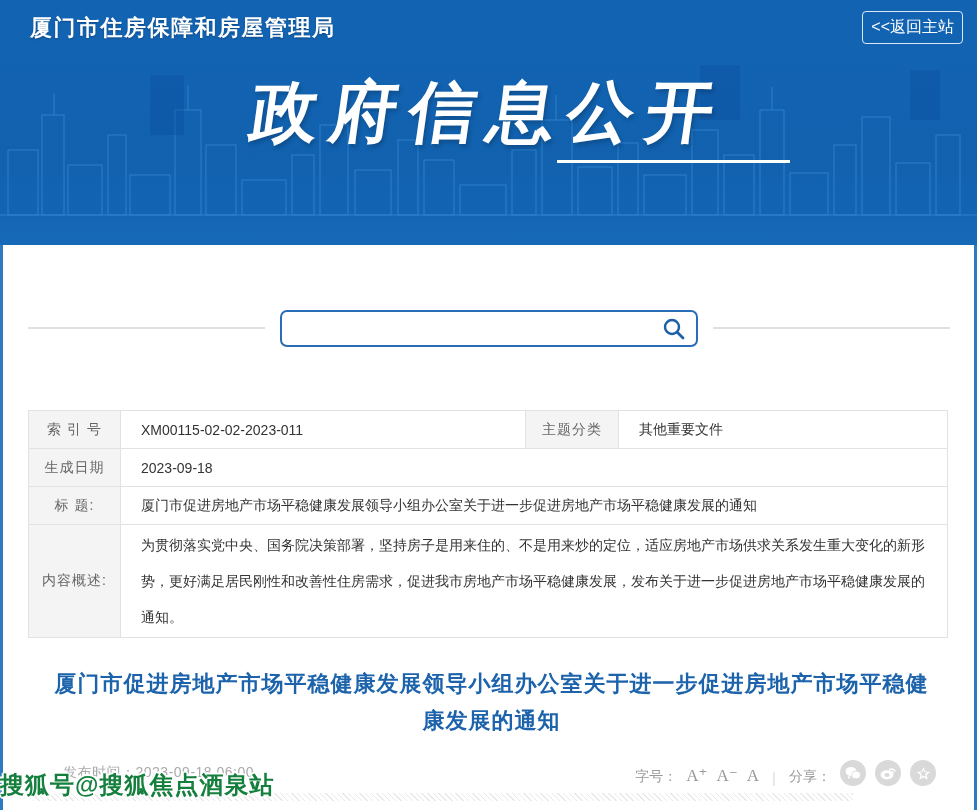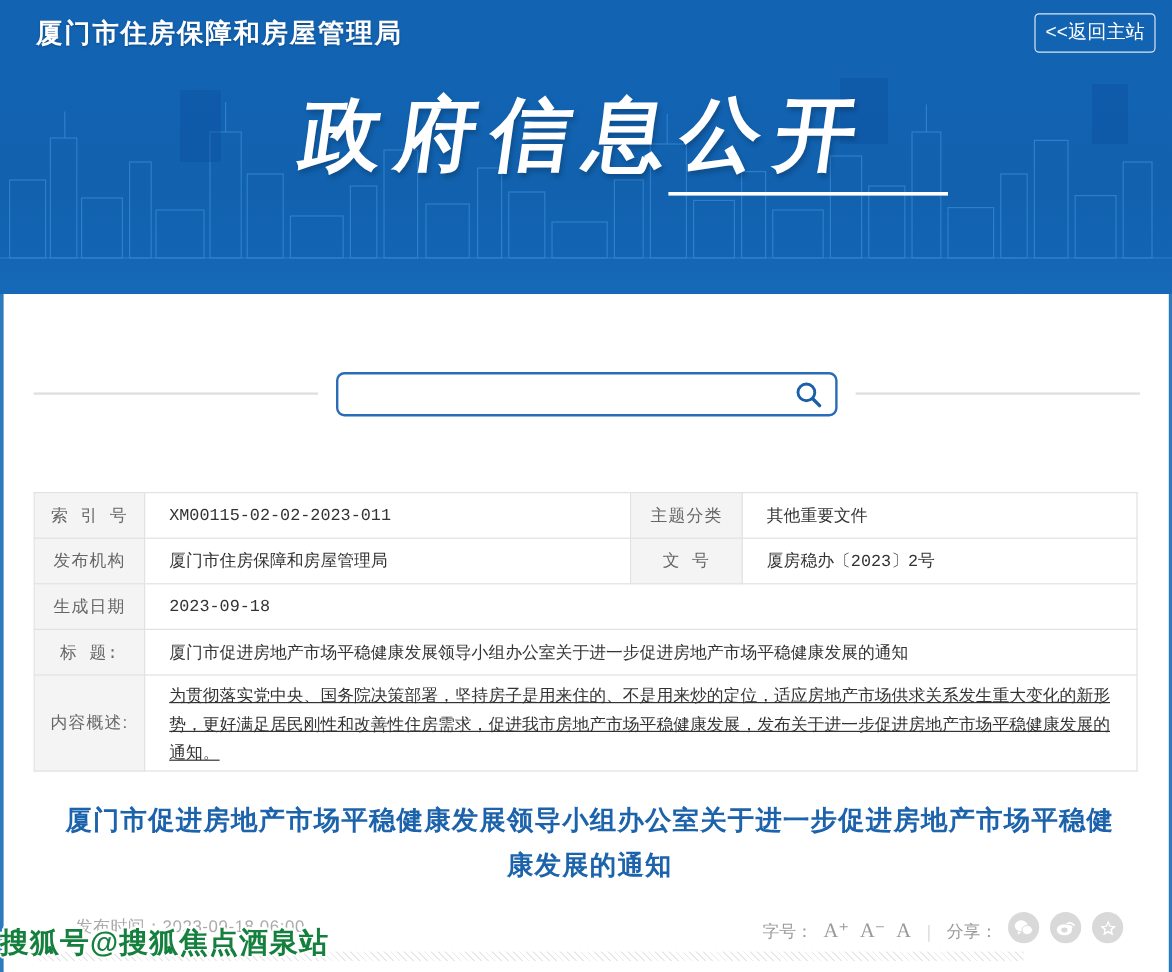--- a/index.html
+++ b/index.html
@@ -44,23 +44,23 @@
   .search-icon { position:absolute; right:10px; top:5px; width:24px; height:24px; cursor:pointer; }
 
   
   .info-table { position:absolute; top:165px; left:25px; width:919px;
     border-collapse:collapse; table-layout:fixed; font-size:14px; }
   .info-table td { border:1px solid #e2e2e2; }
   .info-table td.lbl { background:#f4f4f4; color:#666; text-align:center;
     letter-spacing:1px; }
   .info-table td.val { background:#fff; color:#333; text-align:left;
     padding:0 14px 0 20px; }
-  .info-table tr.r { height:38px;font-family:Liberation Mono, monospace; }
+  .info-table tr.r { height:38px; }
   .info-table tr.tall { height:80px; }
-  .info-table tr.tall td.val { line-height:24px; padding-top:2px; padding-bottom:2px;text-decoration:underline; }
+  .info-table tr.tall td.val { line-height:36px; padding-top:2px; padding-bottom:2px; }
 
   
   .article-title { position:absolute; top:420px; left:45px; width:887px;
     text-align:center; color:#1c63ac; font-size:22px; font-weight:bold;
     line-height:37px; letter-spacing:1px; }
 
   
   .meta-bar { position:absolute; top:513px; left:25px; width:922px; height:30px;
     display:flex; align-items:center; justify-content:space-between;
     font-size:14px; color:#aaa; }
@@ -162,26 +162,20 @@
           <col style="width:329px">
         </colgroup>
       <tbody>
           <tr class="r">
         <td class="lbl">索 引 号</td>
         <td class="val">XM00115-02-02-2023-011</td>
         <td class="lbl">主题分类</td>
         <td class="val">其他重要文件</td>
       </tr>
       <tr class="r">
-        <td class="lbl">发布机构</td>
-        <td class="val">厦门市住房保障和房屋管理局</td>
-        <td class="lbl">文 号</td>
-        <td class="val">厦房稳办〔2023〕2号</td>
-      </tr>
-      <tr class="r">
         <td class="lbl">生成日期</td>
         <td class="val" colspan="3">2023-09-18</td>
       </tr>
       <tr class="r">
         <td class="lbl">标 题:</td>
         <td class="val" colspan="3">厦门市促进房地产市场平稳健康发展领导小组办公室关于进一步促进房地产市场平稳健康发展的通知</td>
       </tr>
       <tr class="tall">
         <td class="lbl">内容概述:</td>
         <td class="val" colspan="3">为贯彻落实党中央、国务院决策部署，坚持房子是用来住的、不是用来炒的定位，适应房地产市场供求关系发生重大变化的新形势，更好满足居民刚性和改善性住房需求，促进我市房地产市场平稳健康发展，发布关于进一步促进房地产市场平稳健康发展的通知。</td>

